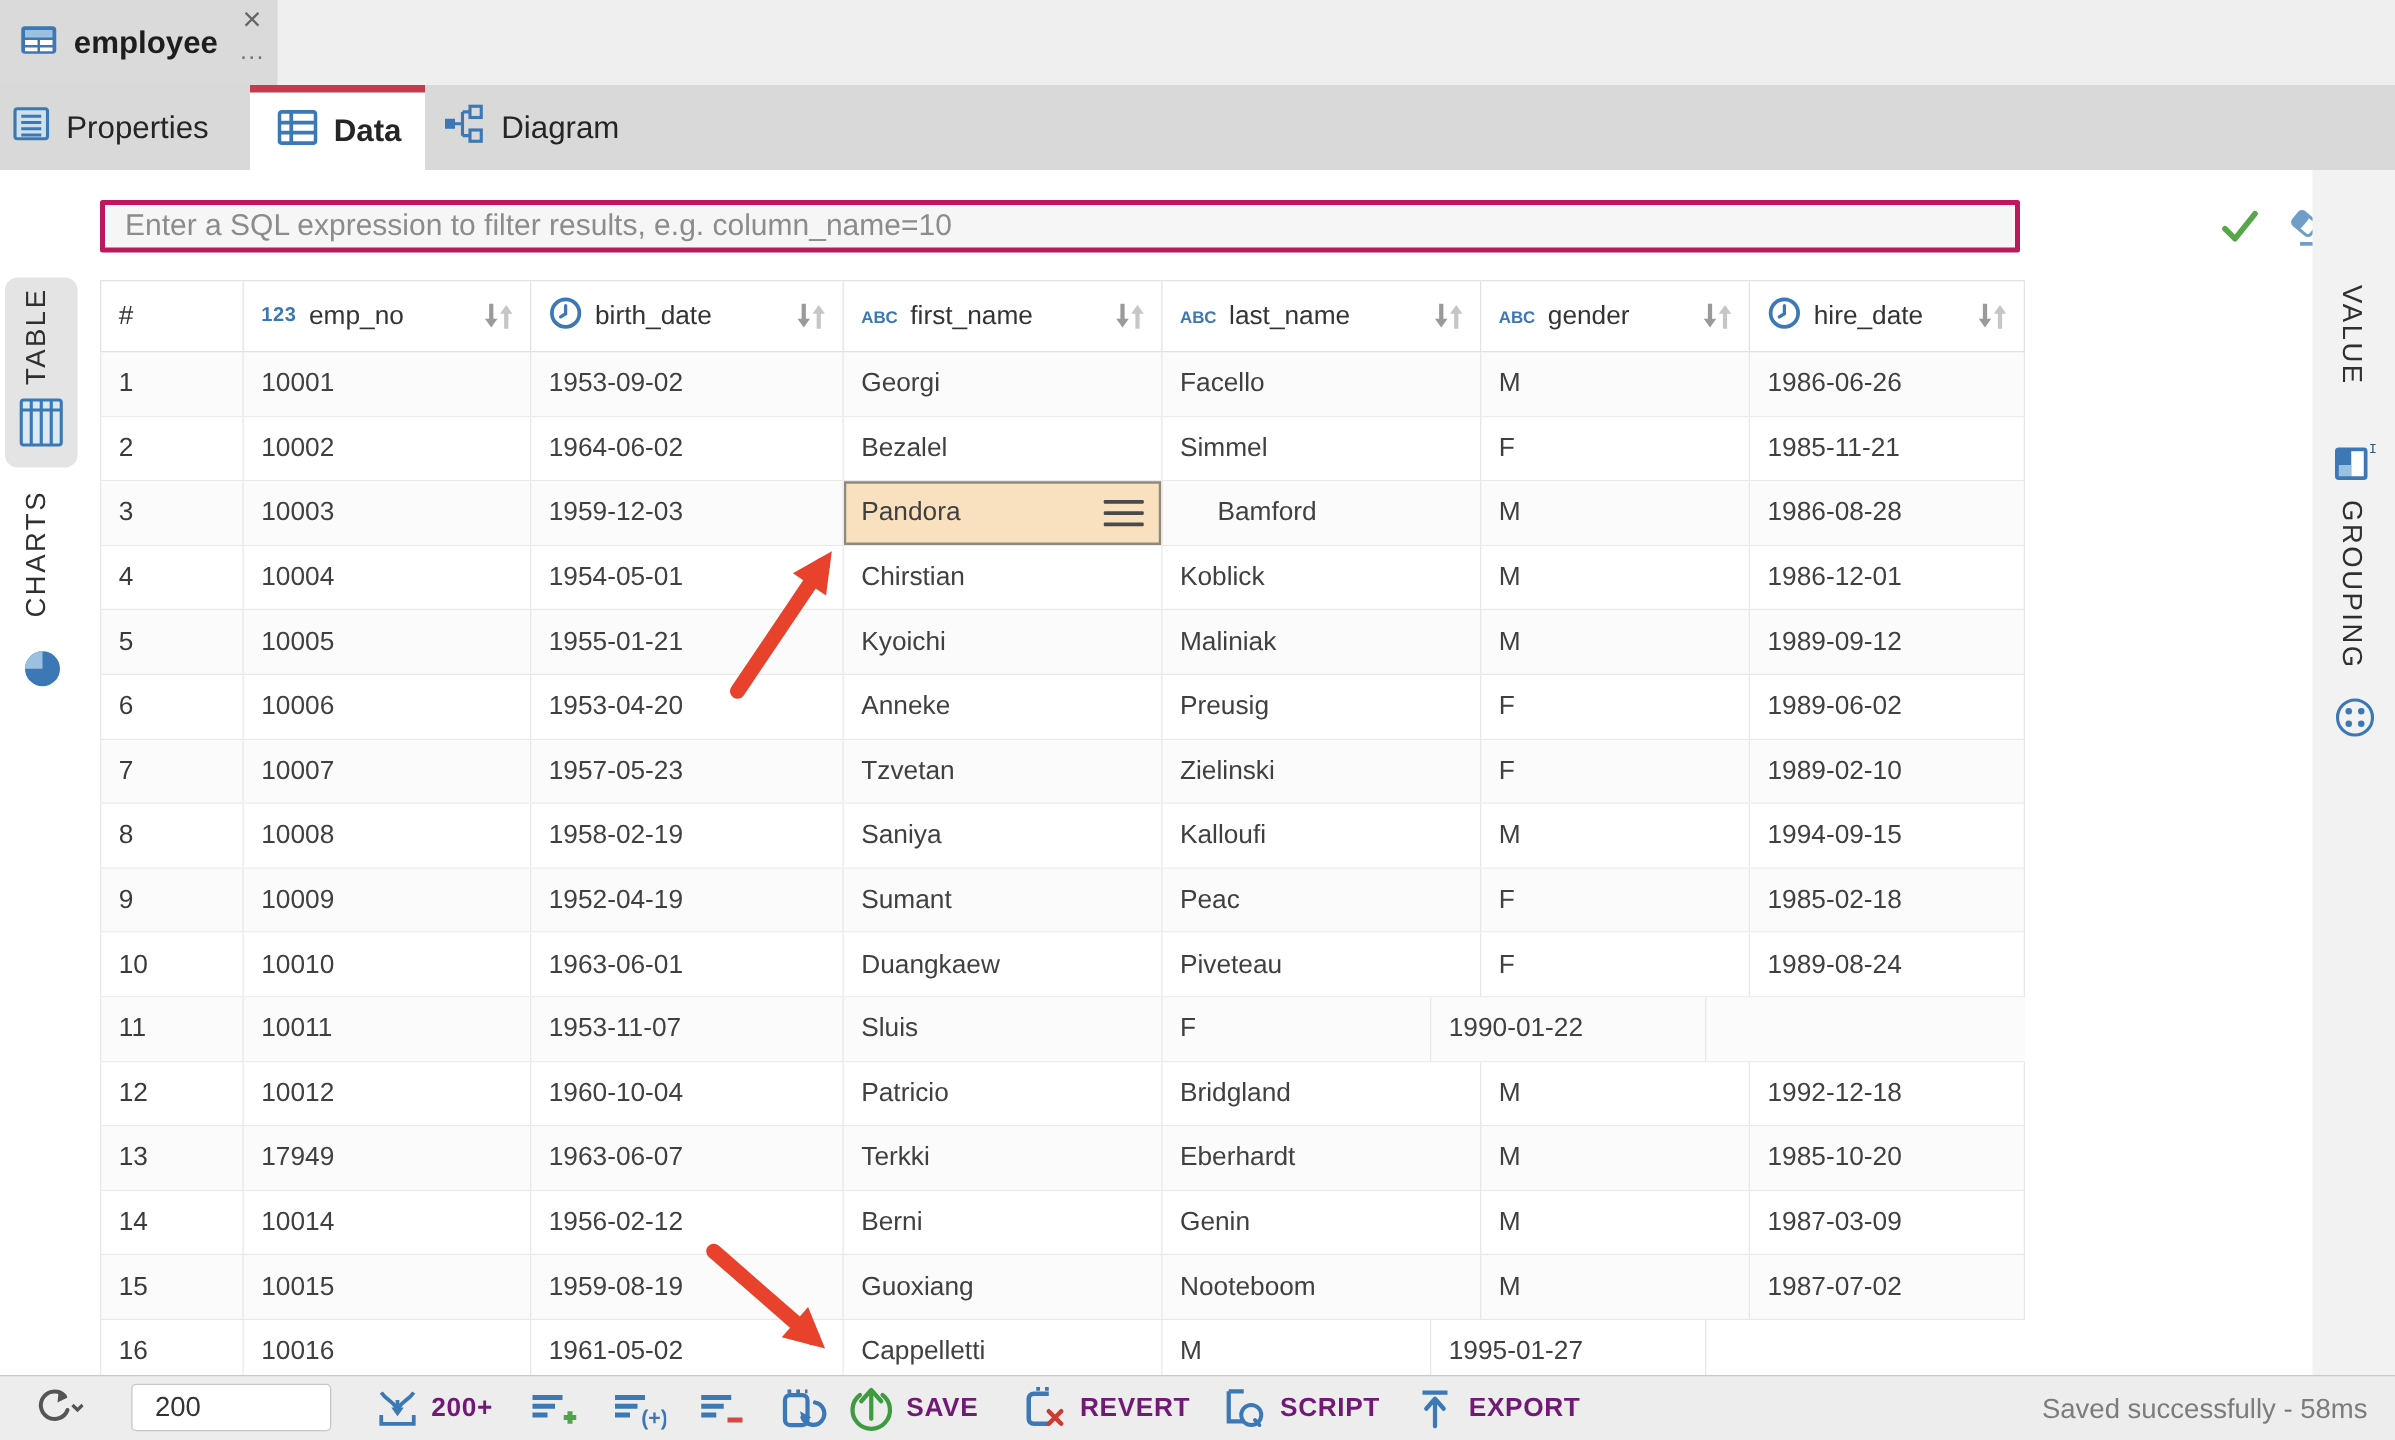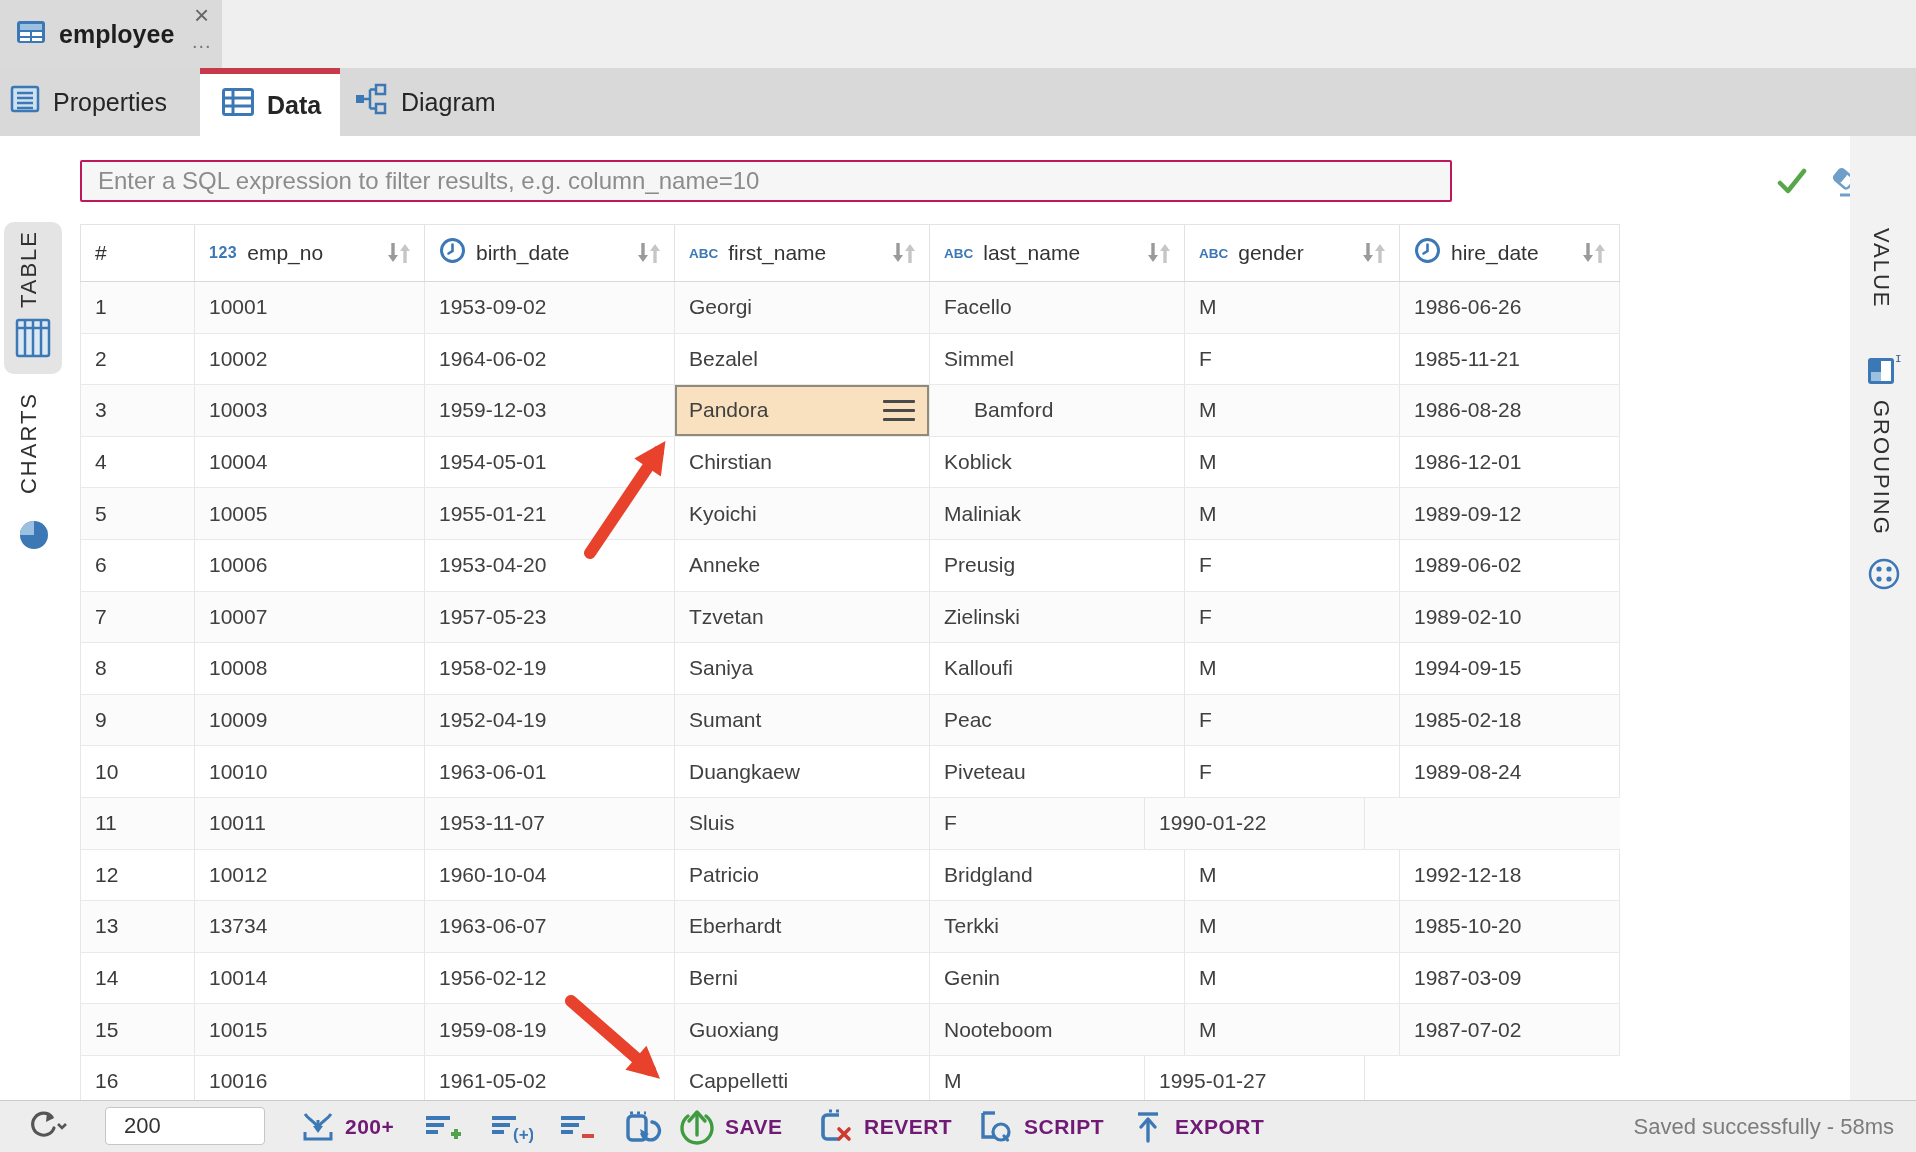--- a/index.html
+++ b/index.html
@@ -16,22 +16,22 @@
   .tab-more{position:absolute;left:192px;top:30px;font-size:20px;color:#777;letter-spacing:1px;}
 
   
   .subtabs{position:absolute;left:0;top:68px;width:1916px;height:68px;background:#d9d9d9;}
   .subtab{position:absolute;top:0;height:68px;display:flex;align-items:center;gap:13px;font-size:25px;color:#252525;box-sizing:border-box;}
   .subtab-properties{left:0;width:200px;padding-left:10px;}
   .subtab-data{left:200px;width:140px;background:#ffffff;border-top:6px solid #c63a4c;font-weight:bold;padding-left:22px;}
   .subtab-diagram{left:340px;width:195px;padding-left:14px;}
 
   
-  .filter-input{position:absolute;left:80px;top:160px;width:1372px;height:42px;box-sizing:border-box;
-    border:2px solid #be185d;border-radius:2px;background:#f6f6f6;font-size:24px;color:#14532d;
+  .filter-input{position:absolute;left:80px;top:160px;width:1536px;height:42px;box-sizing:border-box;
+    border:4px solid #be185d;border-radius:2px;background:#f6f6f6;font-size:24px;color:#14532d;
     padding:0 16px;font-family:"Liberation Sans",sans-serif;outline:none;}
   .filter-input::placeholder{color:#8c8c8c;}
   .filter-check{position:absolute;left:1774px;top:164px;}
   .filter-eraser{position:absolute;left:1826px;top:166px;}
 
   
   .rail-pill{position:absolute;left:4px;top:222px;width:58px;height:152px;background:#e4e4e4;border-radius:10px;}
   .vtext-left{writing-mode:vertical-rl;transform:rotate(180deg);}
   .vtext-right{writing-mode:vertical-rl;}
   .rail-label{font-size:22px;color:#2f2f2f;letter-spacing:2px;}
@@ -382,24 +382,24 @@
         <div class="cell" style="width: 115px;">12</div>
         <div class="cell" style="width: 230px;">10012</div>
         <div class="cell" style="width: 250px;">1960-10-04</div>
         <div class="cell" style="width: 255px;">Patricio</div>
         <div class="cell" style="width: 255px;">Bridgland</div>
         <div class="cell" style="width: 215px;">M</div>
         <div class="cell" style="width: 220px;">1992-12-18</div>
       </div>
       <div class="grid-row odd">
         <div class="cell" style="width: 115px;">13</div>
-        <div class="cell" style="width: 230px;">13734</div>
+        <div class="cell" style="width: 230px;">17949</div>
         <div class="cell" style="width: 250px;">1963-06-07</div>
+        <div class="cell" style="width: 255px;">Terkki</div>
         <div class="cell" style="width: 255px;">Eberhardt</div>
-        <div class="cell" style="width: 255px;">Terkki</div>
         <div class="cell" style="width: 215px;">M</div>
         <div class="cell" style="width: 220px;">1985-10-20</div>
       </div>
       <div class="grid-row">
         <div class="cell" style="width: 115px;">14</div>
         <div class="cell" style="width: 230px;">10014</div>
         <div class="cell" style="width: 250px;">1956-02-12</div>
         <div class="cell" style="width: 255px;">Berni</div>
         <div class="cell" style="width: 255px;">Genin</div>
         <div class="cell" style="width: 215px;">M</div>

